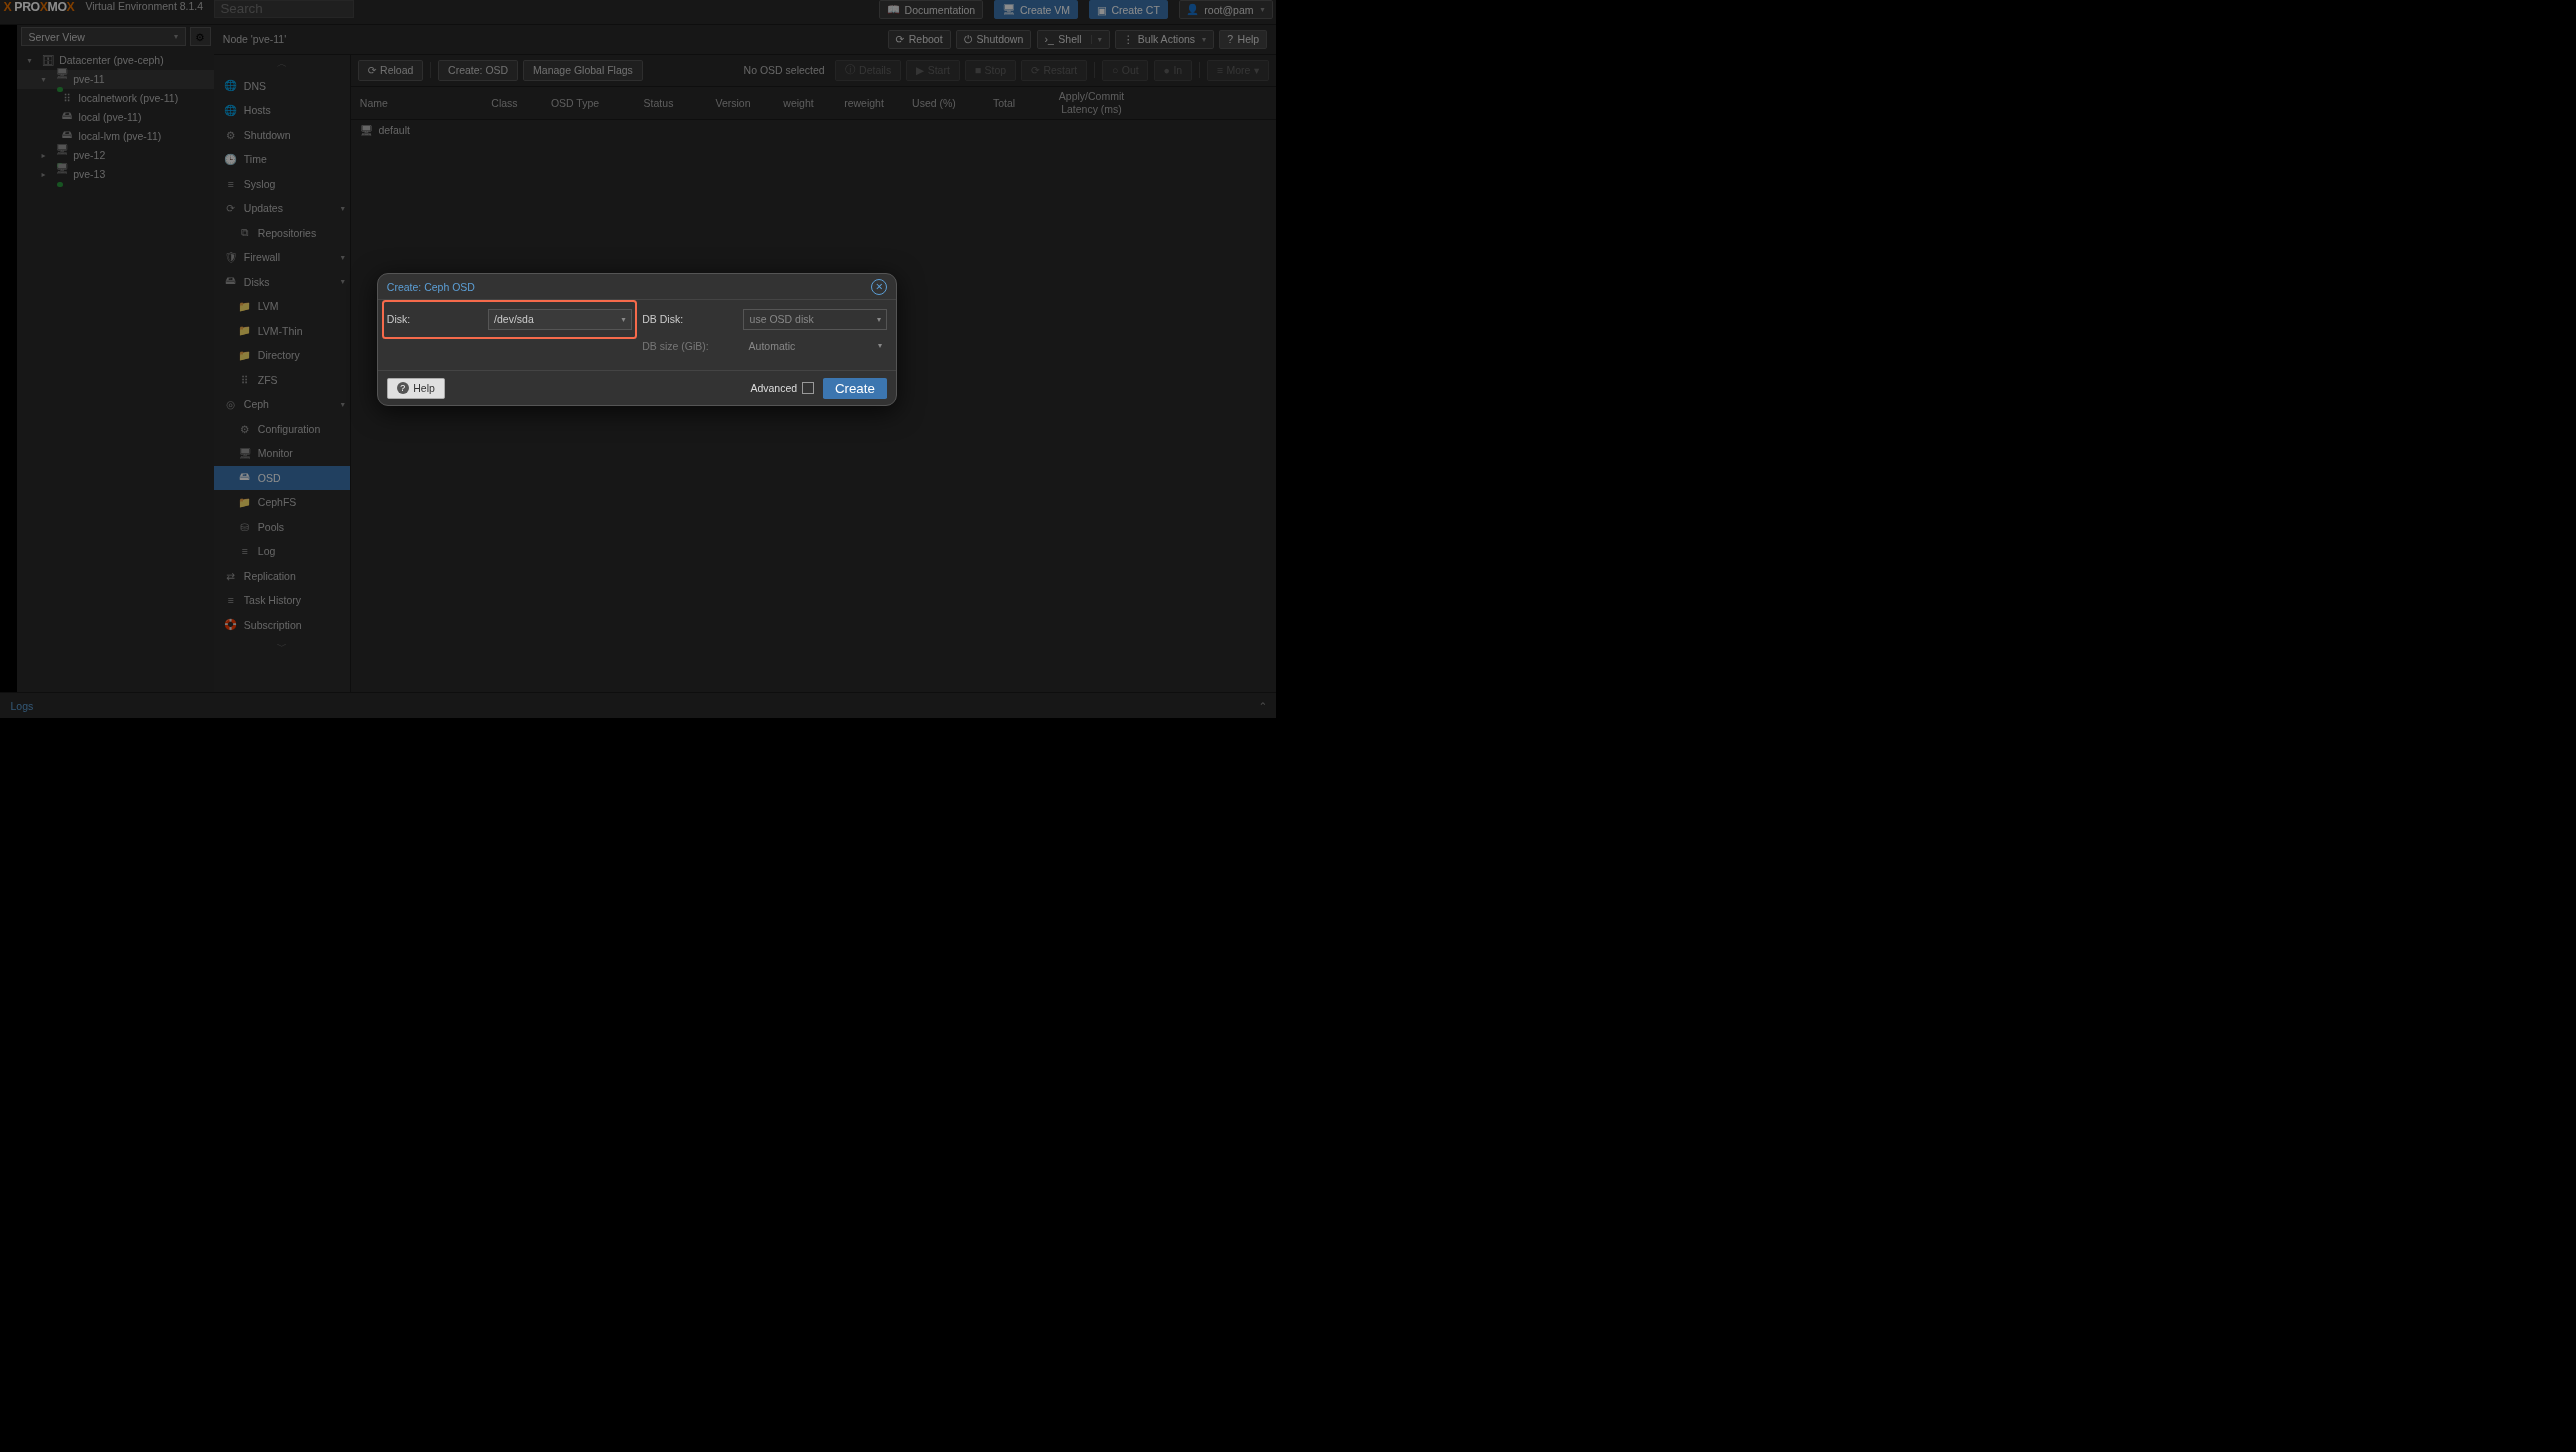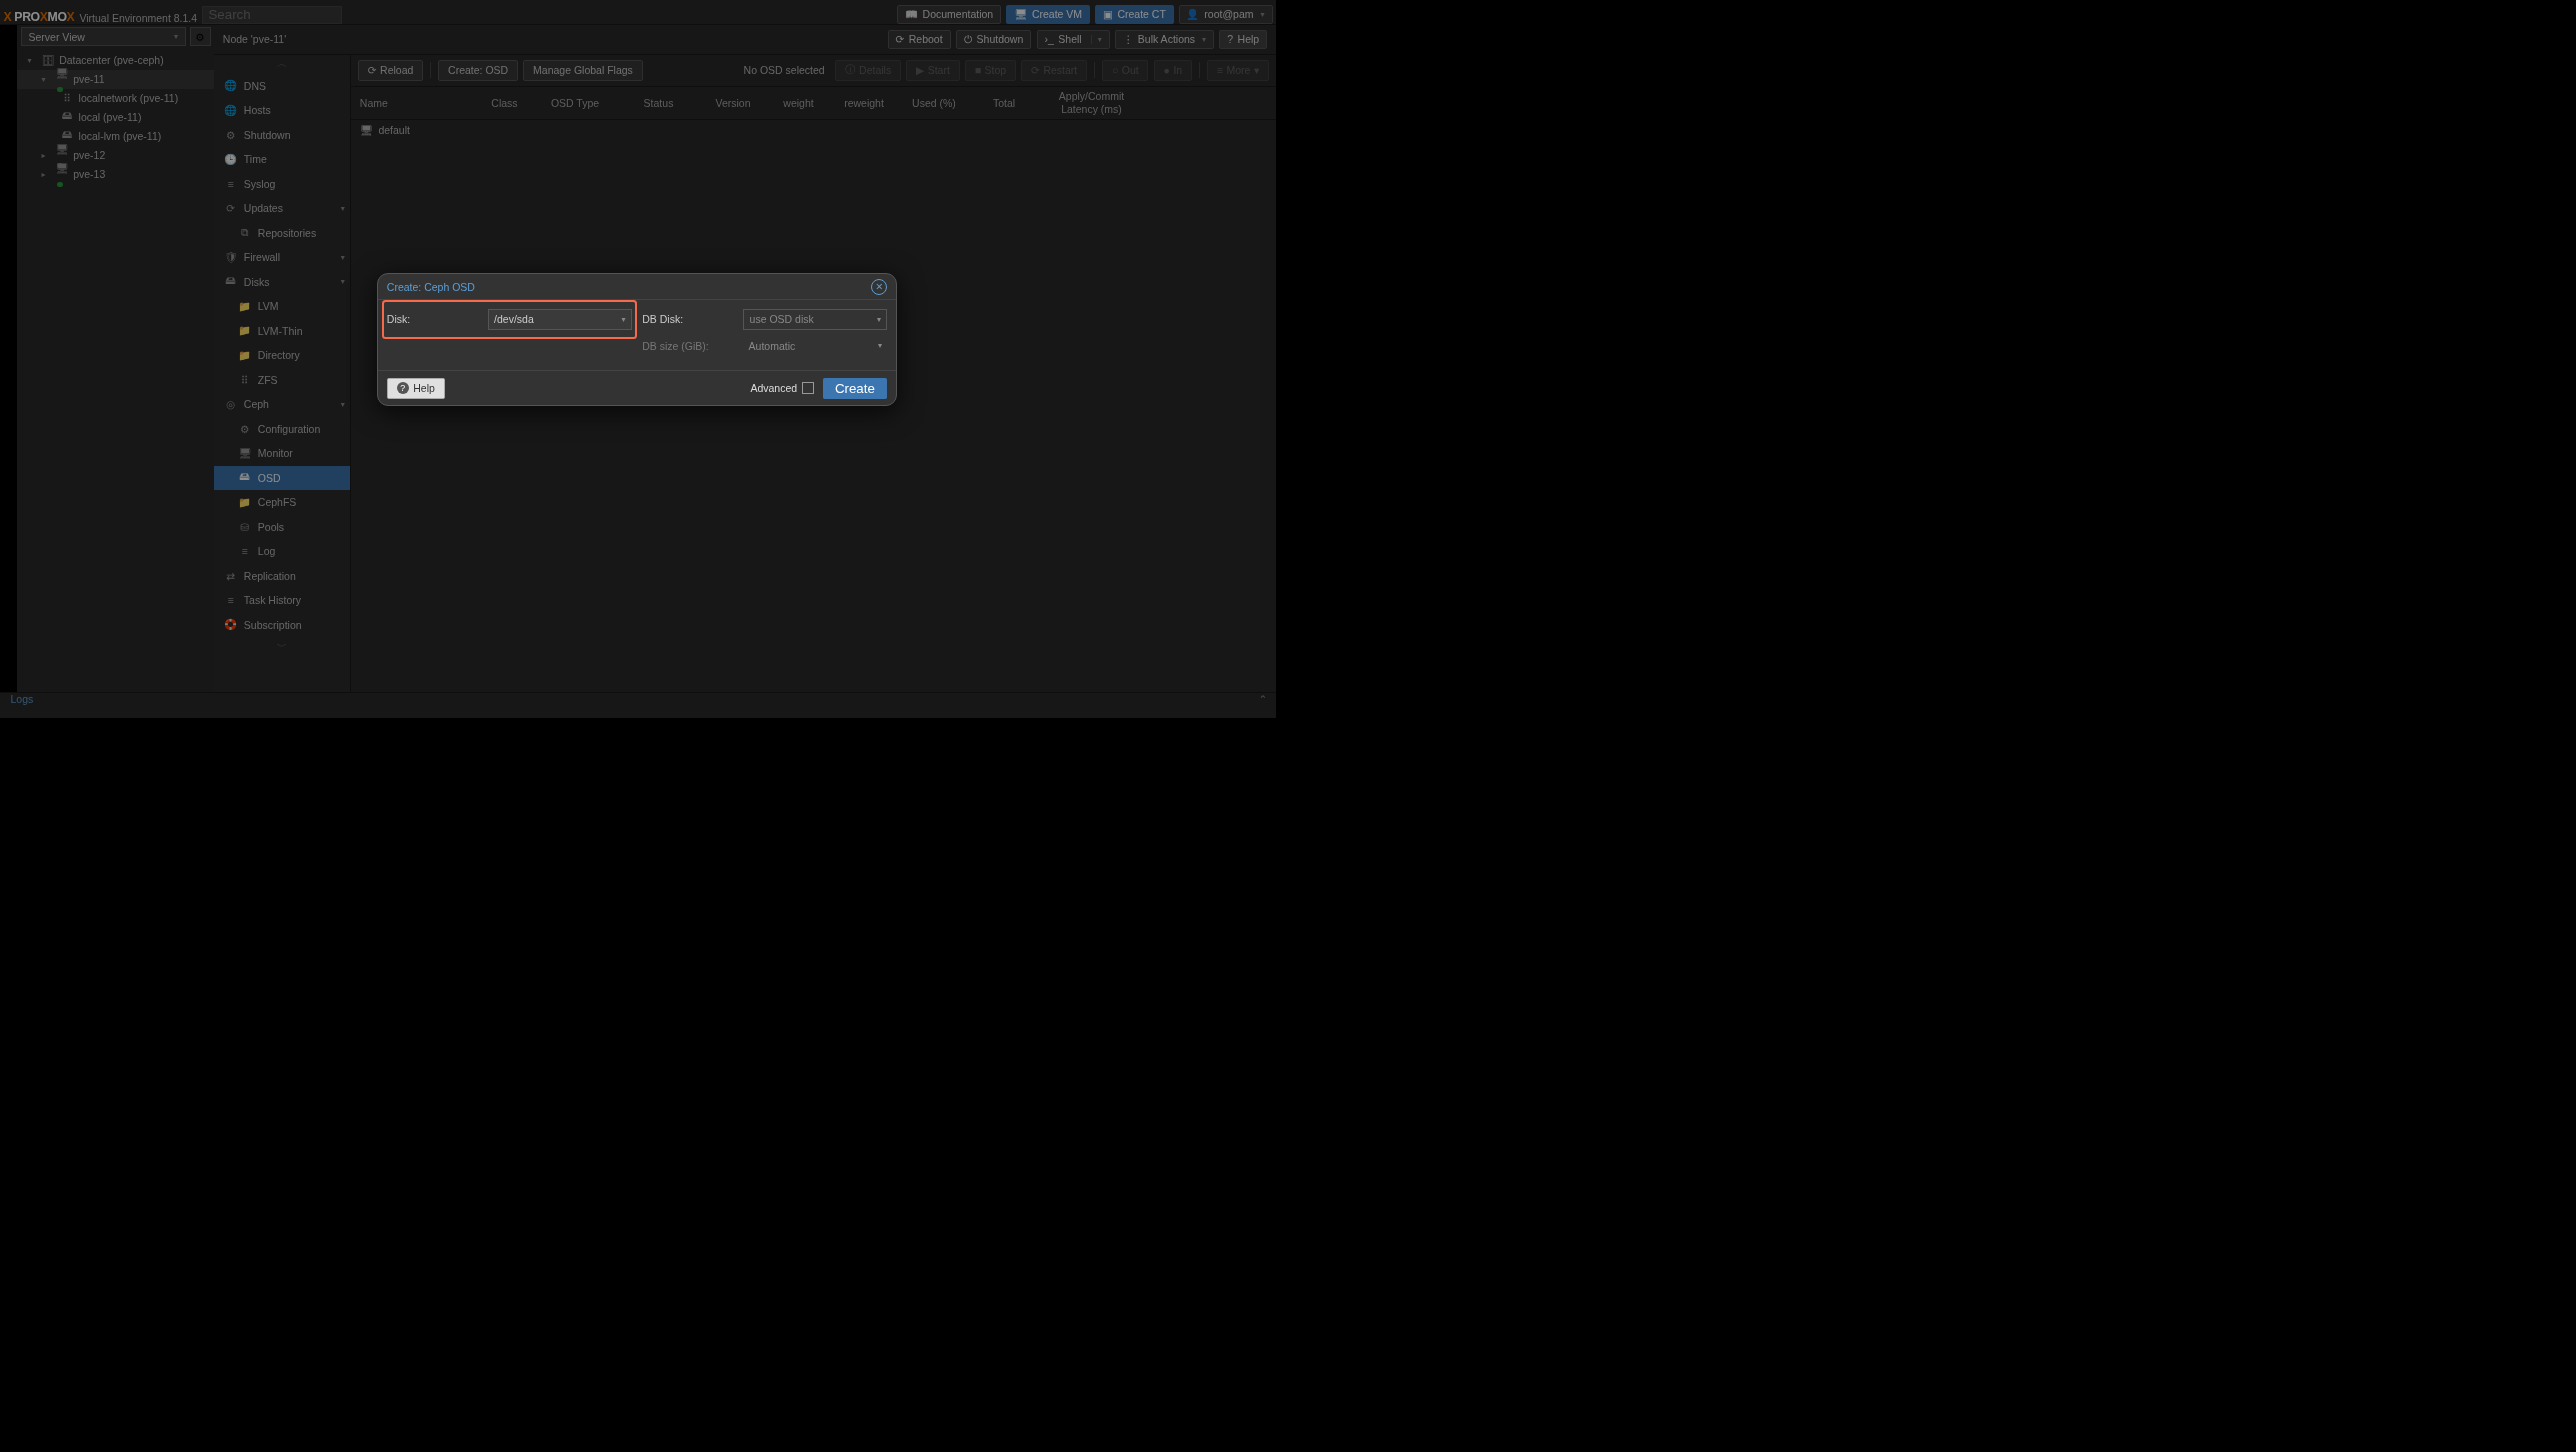--- a/index.html
+++ b/index.html
@@ -1,20 +1,20 @@
 <!DOCTYPE html>
 <html style="font-size:14px"><head>
 <meta charset="utf-8">
 <style>
 * { margin:0; padding:0; box-sizing:border-box; font-family:-apple-system,BlinkMacSystemFont,"Segoe UI",Arial,sans-serif; }
 body { background:#000; width:1276px; height:718px; overflow:hidden; position:relative; font-size:10.5px; }
 .dim { position:absolute; inset:0; background:rgba(0,0,0,0.45); z-index:5; pointer-events:none; }
 
 
-.topbar { height:24.5px; background:#2a2a2a; display:flex; align-items:flex-end; gap:5px; padding:0 3.5px; border-bottom:0.9px solid #1a1a1a; }
+.topbar { height:24.5px; background:#2a2a2a; display:flex; align-items:flex-start; gap:11px; padding:0 3.5px; border-bottom:0.9px solid #1a1a1a; }
 .logo { font-weight:900; font-size:12.3px; letter-spacing:-0.4px; color:#fff; }
 .logo .x { color:#e57000; }
 .ve { color:#bbb; font-size:10.5px; }
 .search { background:#3a3a3a; border:0.9px solid #444; height:17.5px; width:140px; padding:0 5.3px; color:#eab308; }
 .spacer { flex:1; }
 .btn { display:inline-flex; align-items:center; gap:4.4px; height:19px; padding:0 7px; background:#3a3a3a; border:0.9px solid #555; color:#ddd; border-radius:1.8px; cursor:pointer; }
 .btn.blue { background:#3c76b0; border-color:#3c76b0; color:#fff; }
 
 
 .main { display:flex; height:calc(100% - 24.5px - 26px);padding-left:17px; }
@@ -54,21 +54,21 @@
 .tbtn.dis { opacity:0.6; color:#888; }
 .sep { width:0.9px; height:16px; background:#444; margin:0 1.8px; }
 .noosd { color:#bbb; margin-left:auto; margin-right:5.3px; }
 .table-head { height:33px; display:flex; align-items:center; color:#aaa; border-bottom:0.9px solid #1a1a1a; }
 .th { padding:0 7px; text-align:center; }
 .th.name { width:127px; text-align:left; padding-left:8.8px; }
 .th.class{width:53px;} .th.type{width:88px;} .th.status{width:79px;} .th.ver{width:70px;} .th.wt{width:61px;} .th.rw{width:70px;} .th.used{width:70px;} .th.tot{width:70px;} .th.lat{width:105px; line-height:1.2;}
 .row { height:21px; display:flex; align-items:center; color:#bbb; padding-left:8.8px; gap:5.3px; }
 
 
-.bottom { position:absolute; left:0; right:0; bottom:0; height:26px; background:#2a2a2a; border-top:0.9px solid #1a1a1a; display:flex; align-items:flex-start; padding:0 10.5px; }
+.bottom { position:absolute; left:0; right:0; bottom:0; height:26px; background:#2a2a2a; border-top:0.9px solid #1a1a1a; display:flex; align-items:center; padding:0 10.5px; }
 .logs { color:#5c9fd6; }
 .chevup { position:absolute; right:8.8px; color:#888; }
 
 
 .modal { position:absolute; z-index:10; left:377px; top:273px; width:520px; background:#333; border:0.9px solid #555; box-shadow:0 5.3px 26px rgba(0,0,0,0.7); border-radius:11px; }
 .modal-head { height:26px; display:flex; align-items:center; padding:0 8.8px; color:#5c9fd6; border-bottom:0.9px solid #444; }
 .modal-close { margin-left:auto; width:16px; height:16px; border:1.3px solid #5c9fd6; border-radius:50%; display:flex; align-items:center; justify-content:center; color:#5c9fd6; font-size:9.6px; cursor:pointer; }
 .modal-body { padding:8.8px; }
 .formrow { display:flex; gap:10.5px; margin-bottom:5.3px; }
 .field { display:flex; align-items:center; gap:17px; }

